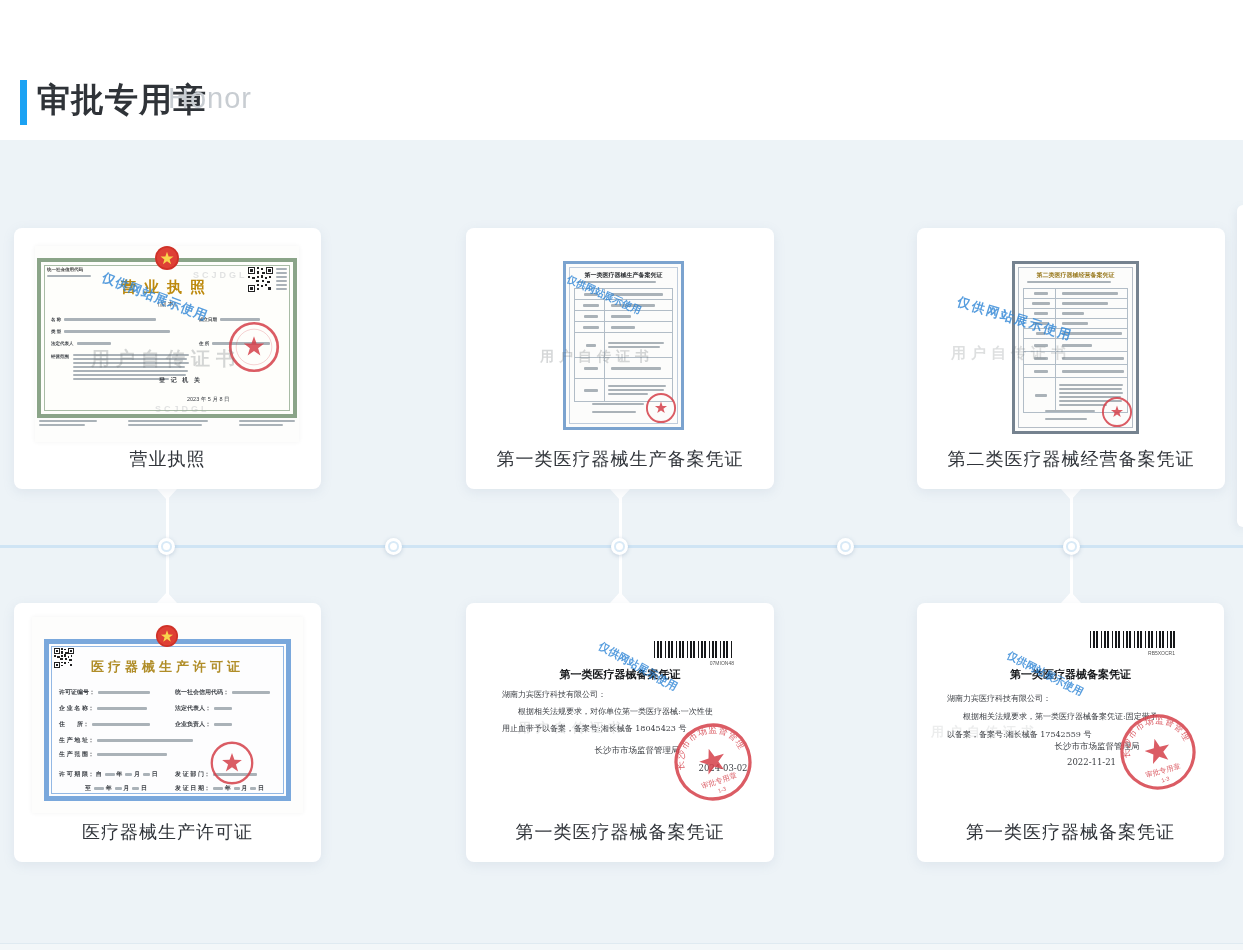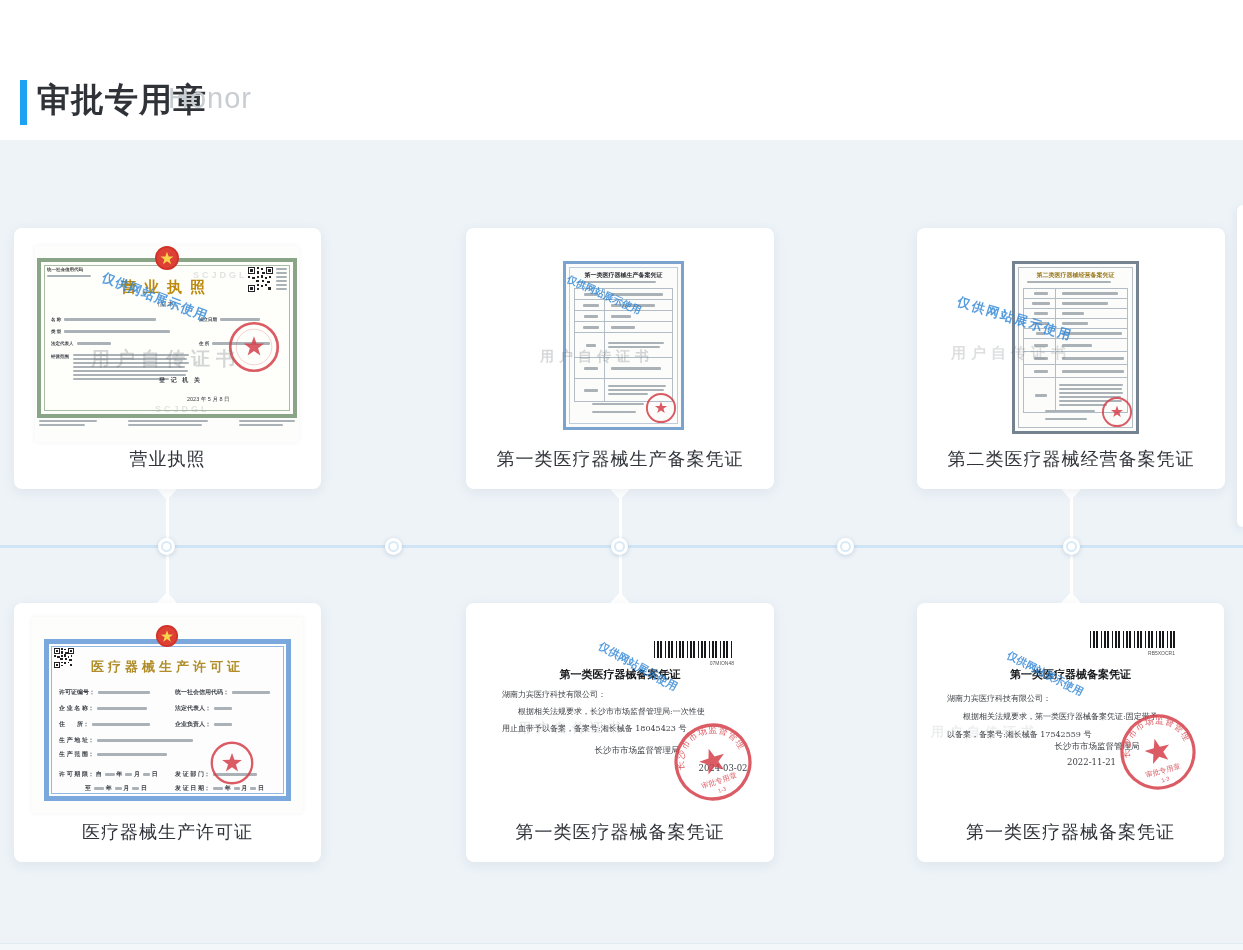--- a/index.html
+++ b/index.html
@@ -409,21 +409,21 @@
       </svg>
     </div>
     <div class="caption">医疗器械生产许可证</div>
   </div>
 
   <div class="card" style="left:466px;top:603px;width:308px;height:259px;">
     <div class="barcode" style="left:188px;top:38px;width:80px;"></div>
     <div class="bc-label" style="left:188px;top:57px;width:80px;">07MION48</div>
     <div class="doc-text" style="left:0;right:0;top:64px;text-align:center;font-size:11px;font-weight:bold;color:#17191c;">第一类医疗器械备案凭证</div>
     <div class="doc-text" style="left:36px;top:86px;font-size:8px;">湖南力宾医疗科技有限公司：</div>
-    <div class="doc-text" style="left:52px;top:103px;font-size:8px;">根据相关法规要求，长沙市市场监督管理局:一次性使</div>
+    <div class="doc-text" style="left:52px;top:103px;font-size:8px;">根据相关法规要求，对你单位第一类医疗器械:一次性使</div>
     <div class="doc-text" style="left:36px;top:120px;font-size:8px;">用止血带予以备案，备案号:湘长械备 18045423 号</div>
     <div class="doc-text" style="left:91px;top:142px;width:160px;text-align:center;font-size:8.5px;">长沙市市场监督管理局</div>
     <div class="doc-text" style="left:197px;top:160px;width:120px;text-align:center;font-size:8.5px;">2024-03-02</div>
     <svg class="seal-big" style="left:206px;top:118px;width:82px;height:82px;transform:rotate(-18deg);" viewBox="0 0 100 100">
       <circle cx="50" cy="50" r="45" fill="none" stroke="currentColor" stroke-width="4"></circle>
       <path id="arc5" d="M14,50 A36,36 0 0 1 86,50" fill="none"></path>
       <text font-size="11" fill="currentColor" letter-spacing="1"><textPath href="#arc5" startOffset="2">长沙市市场监督管理局</textPath></text>
       <path d="M50,33 L53.9,44.2 L65.8,44.4 L56.4,51.5 L59.9,62.8 L50,56 L40.1,62.8 L43.6,51.5 L34.2,44.4 L46.1,44.2 Z" fill="currentColor"></path>
       <text x="50" y="77" text-anchor="middle" font-size="9" fill="currentColor">审批专用章</text>
       <text x="50" y="88" text-anchor="middle" font-size="7" fill="currentColor">1-3</text>

